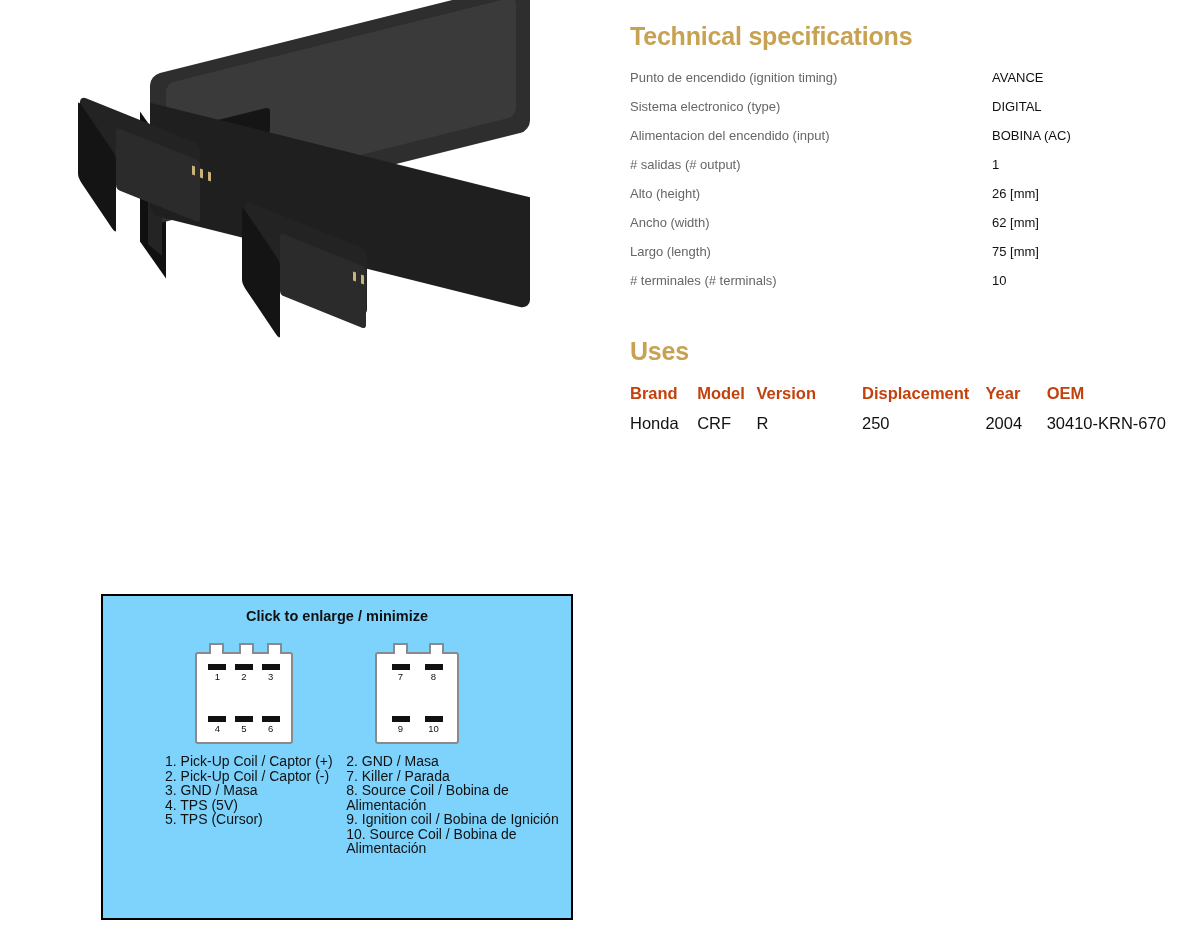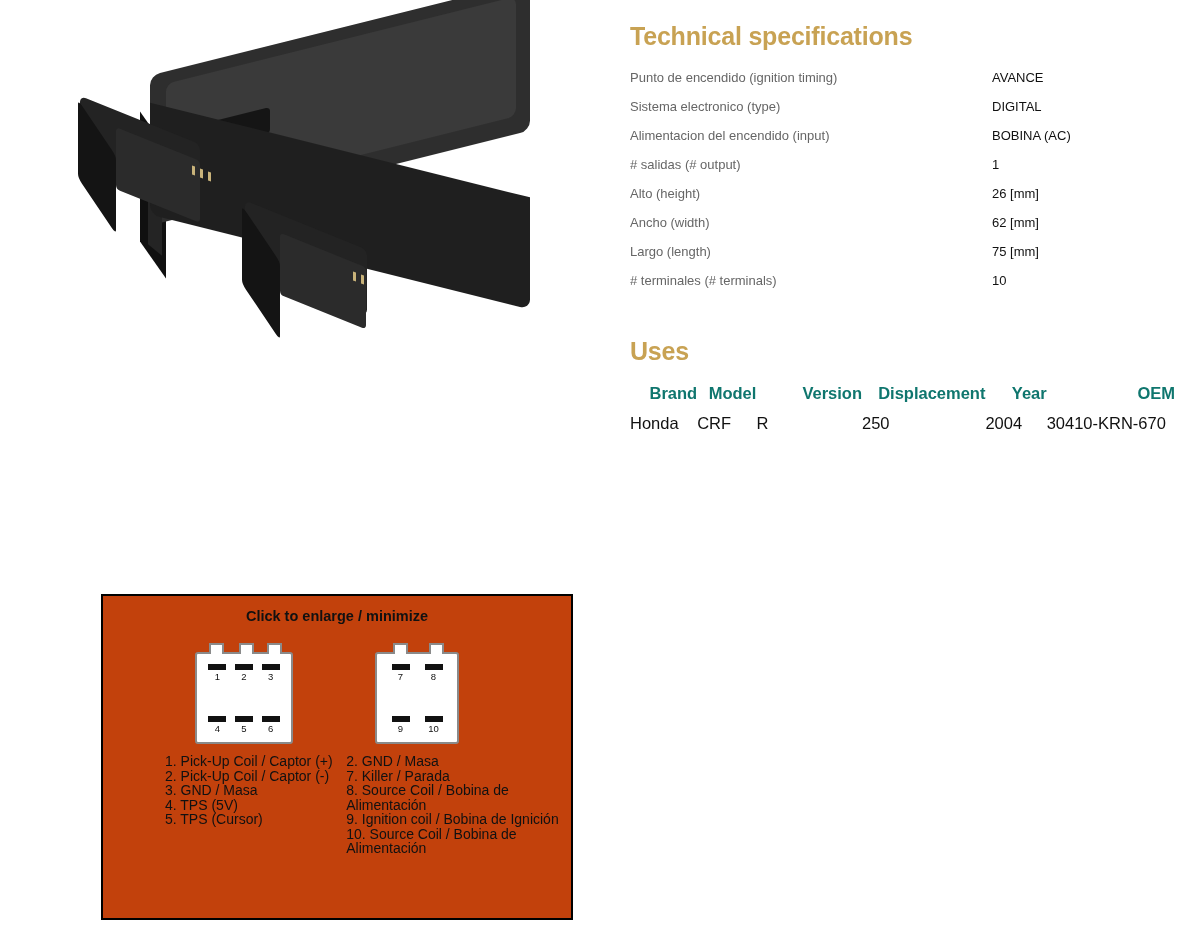--- a/index.html
+++ b/index.html
@@ -162,38 +162,38 @@
   }
   .spec-label { width: 362px; }
   .spec-value { color: #111; }
 
   #uses-title { margin-top: 42px; }
   .uses-header, .uses-row {
     display: flex;
     font-size: 16.5px;
     line-height: 30px;
   }
-  .uses-header { color: #0f766e; font-weight: bold; text-align: right; }
+  .uses-header { color: #c2410c; font-weight: bold; }
   .uses-row { color: #111; }
   .c-brand { width: 68px; }
   .c-model { width: 60px; }
   .c-version { width: 107px; }
   .c-disp { width: 125px; }
   .c-year { width: 62px; }
   .c-oem { width: 130px; }
 
   
   #pinout-box {
     position: absolute;
     left: 101px;
     top: 594px;
     width: 472px;
     height: 326px;
     border: 2px solid #000;
-    background: #c2410c;
+    background: #7dd3fc;
     box-sizing: border-box;
   }
   #pinout-title {
     text-align: center;
     font-size: 14.5px;
     font-weight: bold;
     margin-top: 12px;
     color: #111;
   }
   .conn-diagrams {

